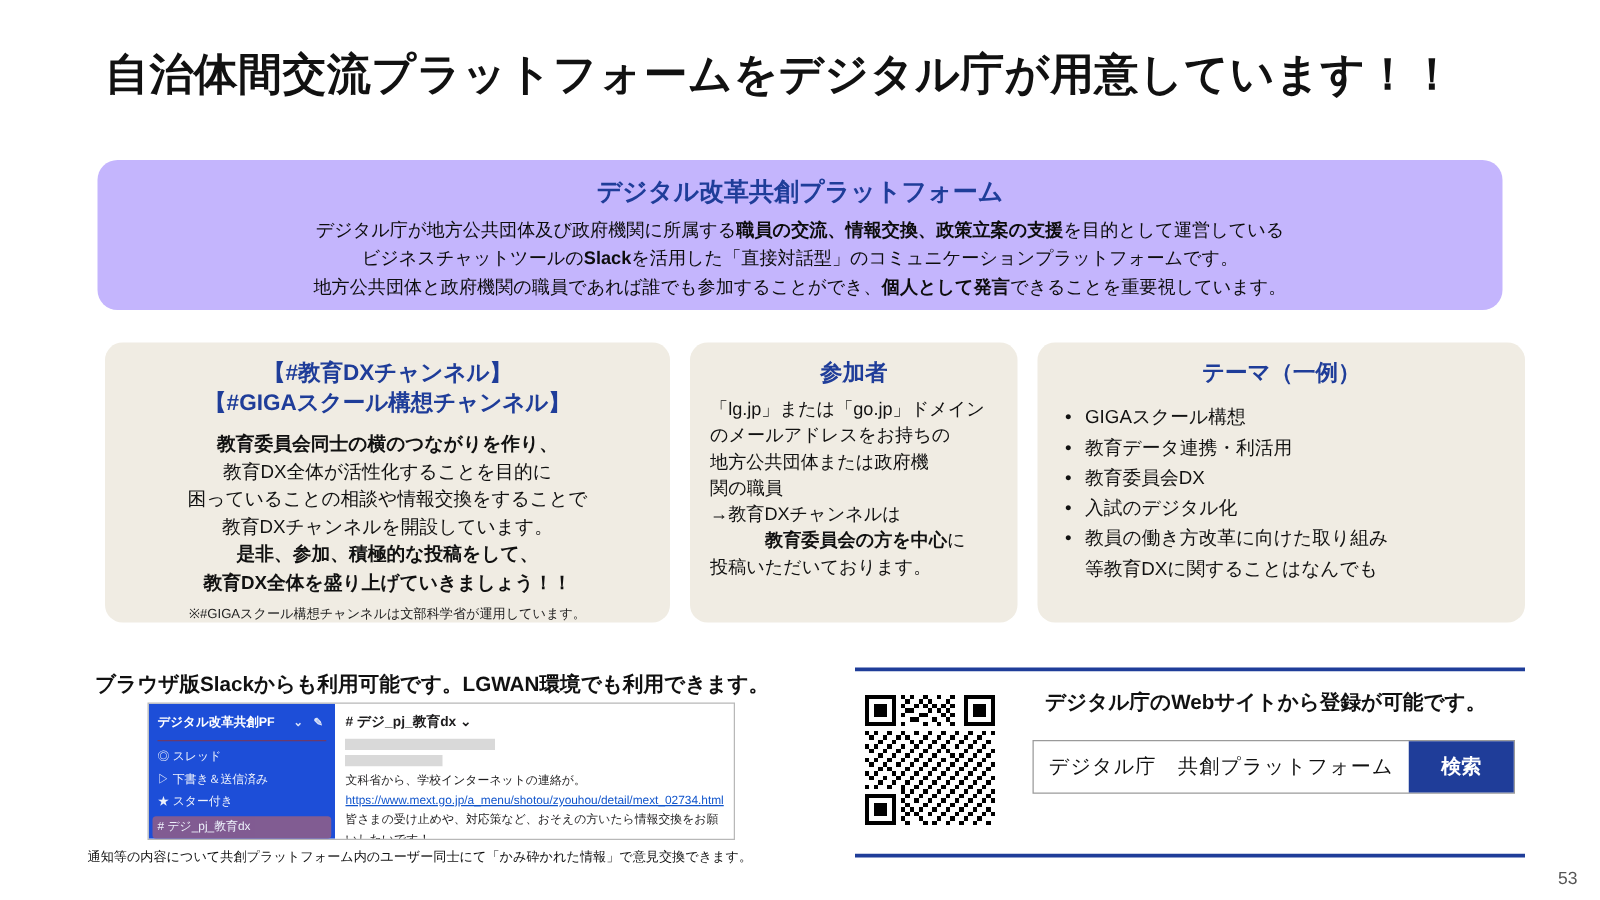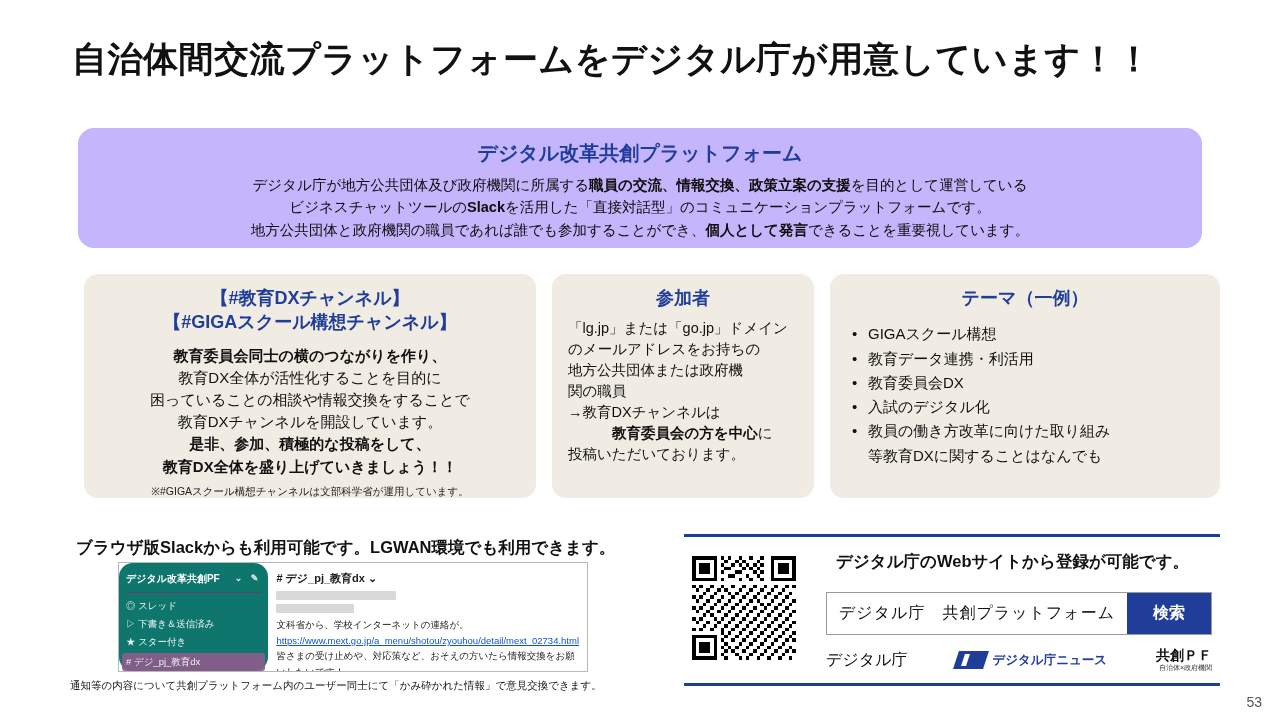--- a/index.html
+++ b/index.html
@@ -16,21 +16,21 @@
     position: relative;
   }
   .slide {
     position: relative;
     width: 1280px;
     height: 720px;
   }
   
   .slide-title {
     position: absolute;
-    left: 72px;
+    left: 84px;
     top: 36px;
     font-size: 35px;
     font-weight: bold;
     letter-spacing: 0.5px;
     color: #111111;
     white-space: nowrap;
   }
   
   .intro-box {
     position: absolute;
@@ -131,27 +131,26 @@
     width: 470px;
     height: 110px;
     border: 1px solid #b8b8b8;
     background: #ffffff;
     box-sizing: border-box;
     display: flex;
     overflow: hidden;
   }
   .slack-side {
     width: 160px;
-    background: #0f766e;
+    background: #1d4ed8;
     color: #ffffff;
     box-sizing: border-box;
     padding: 6px 7px;
     font-size: 9.5px;
     line-height: 1.9;
-    border-radius: 14px;
   }
   .slack-side .ws {
     font-weight: bold;
     font-size: 10px;
     display: flex;
     align-items: center;
     justify-content: space-between;
     border-bottom: 1px solid #6b3a6c;
     padding-bottom: 4px;
     margin-bottom: 4px;
@@ -620,26 +619,15 @@
     </g>
   </svg>
 
   <div class="br-caption">デジタル庁のWebサイトから登録が可能です。</div>
 
   <div class="search-row">
     <div class="term">デジタル庁　共創プラットフォーム</div>
     <div class="btn">検索</div>
   </div>
 
-  <div class="logo-row">
-    <div class="lg1">デジタル庁</div>
-    <div class="lg2">
-      <span class="mark"></span>
-      <span>デジタル庁ニュース</span>
-    </div>
-    <div class="lg3">
-      <div class="big">共創ＰＦ</div>
-      <div class="small">自治体×政府機関</div>
-    </div>
-  </div>
 
   <div class="page-number">53</div>
 </div>
 
 </body></html>

